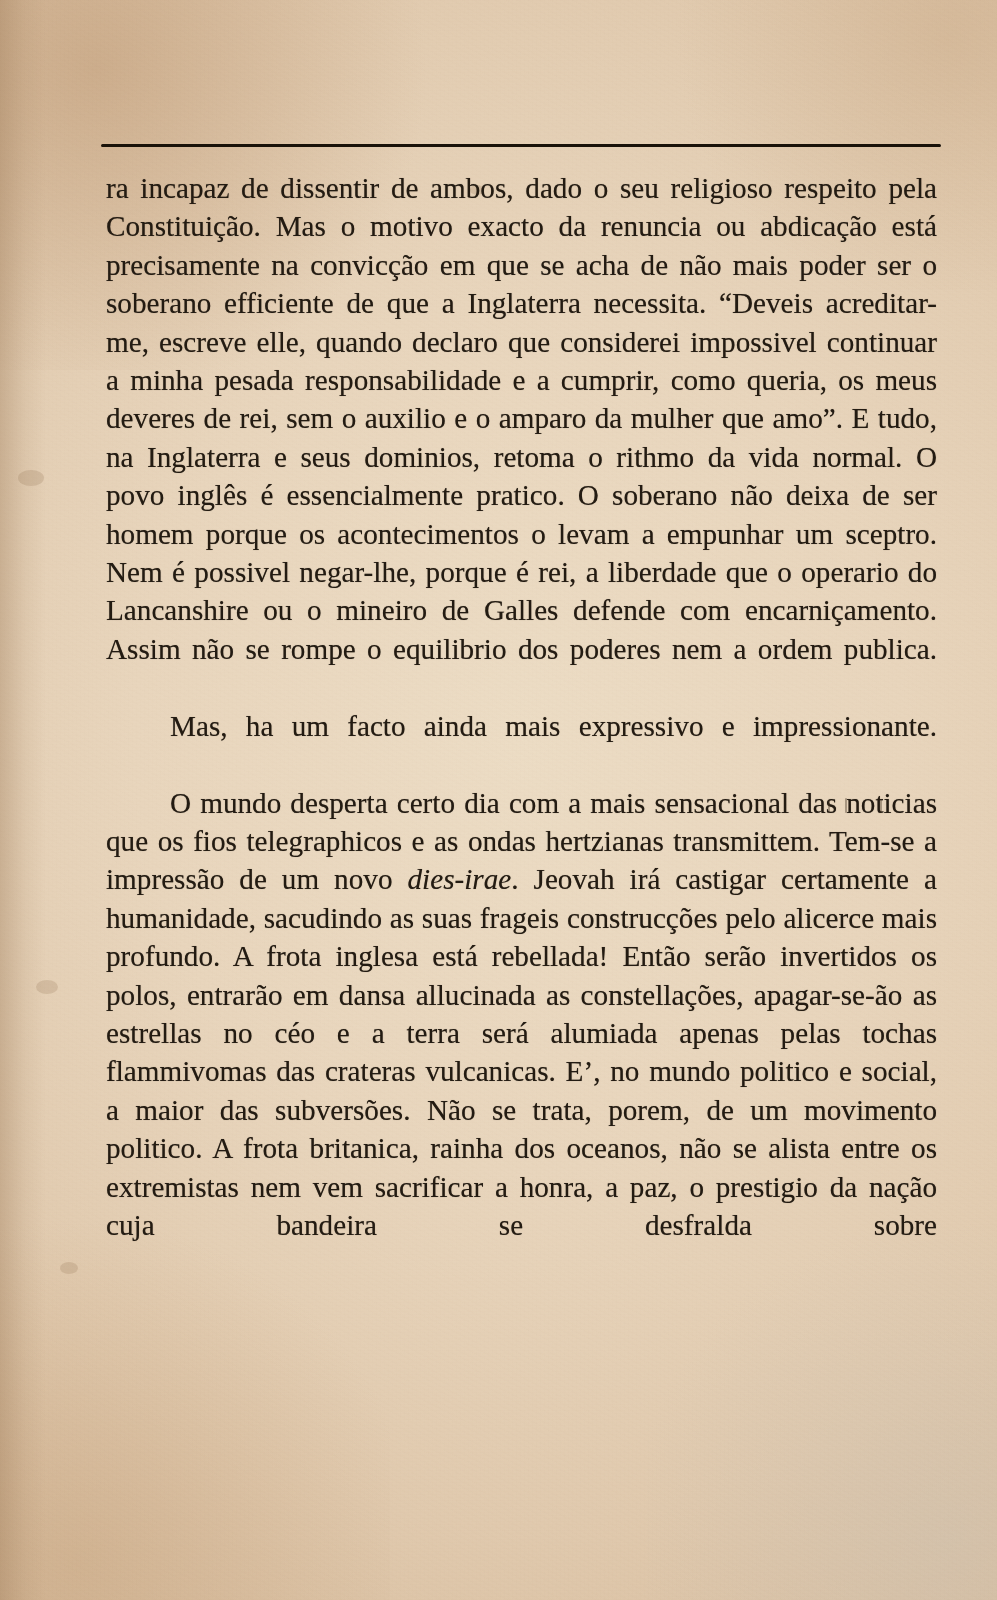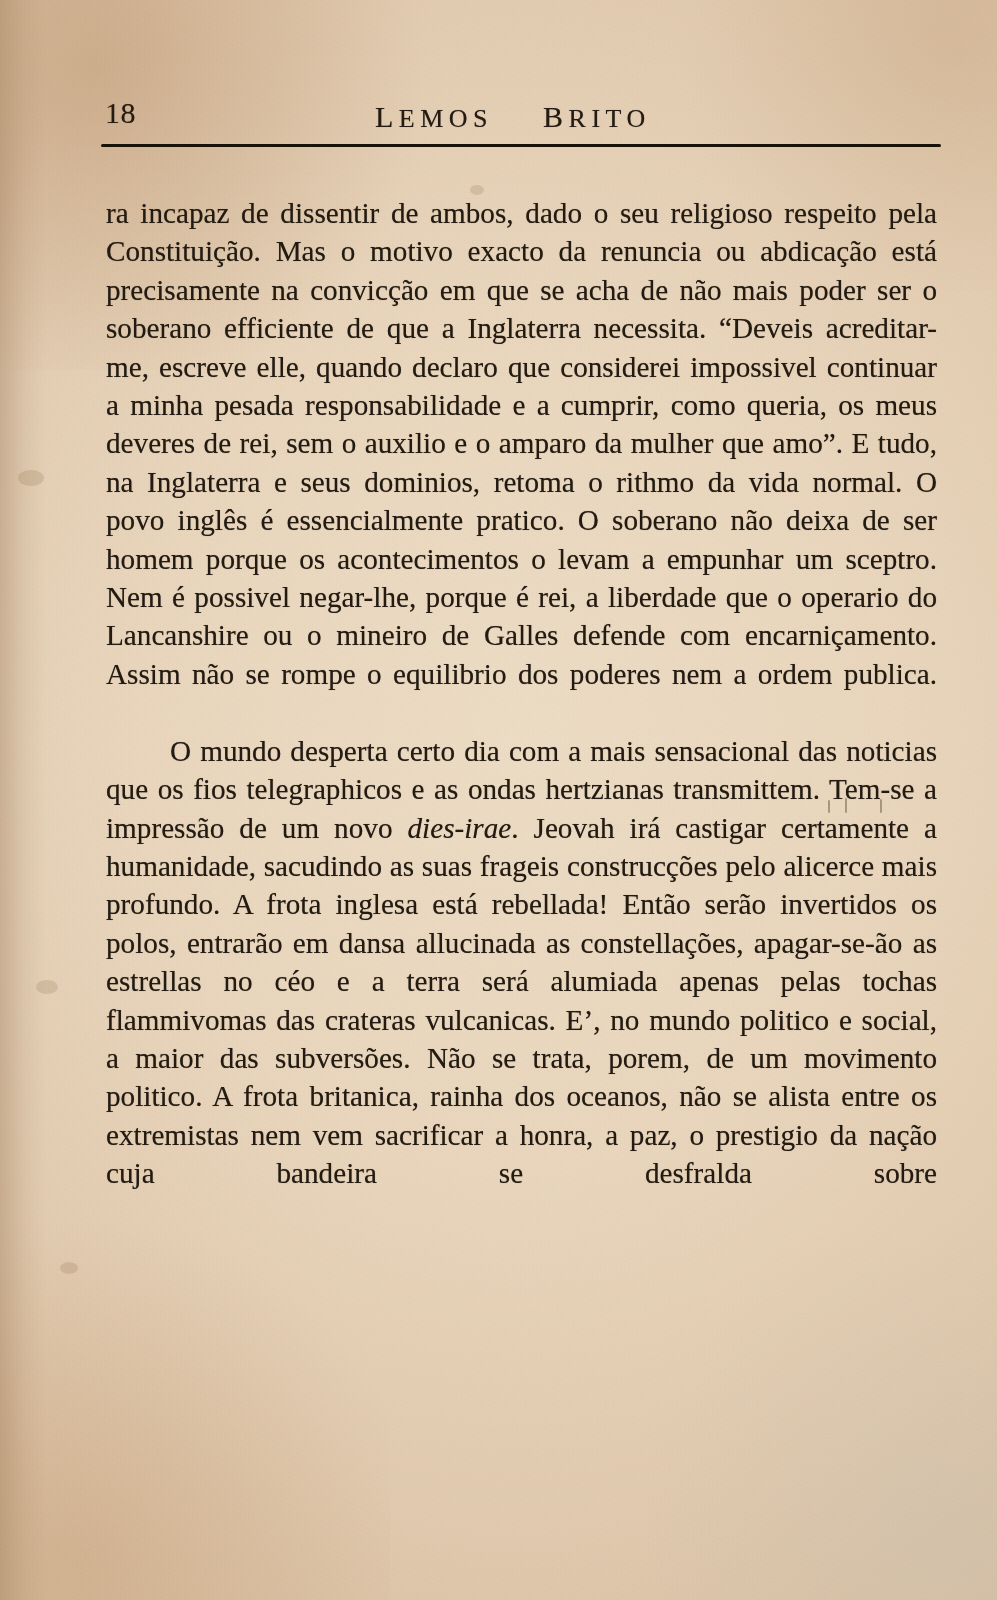--- a/index.html
+++ b/index.html
@@ -113,21 +113,21 @@
     width: 840px;
     height: 0;
     border-top: 3.2px solid #191209;
     border-radius: 2px;
   }
 
   
   #body-text {
     position: absolute;
     left: 106px;
-    top: 194px;
+    top: 169px;
     width: 831px;
     font-size: 29.2px;
     line-height: 38.4px;
     color: #231b12;
     text-align: justify;
     text-justify: inter-word;
     -webkit-hyphens: none;
     hyphens: none;
     word-spacing: 0.3px;
   }
@@ -176,33 +176,26 @@
   <div class="paper-tint-bl"></div>
   <div class="paper-tint-br"></div>
   <div class="paper-grain"></div>
   <div class="gutter-shade"></div>
 
   <div class="blotch" style="left:18px;  top:470px;  width:26px; height:16px;"></div>
   <div class="blotch" style="left:36px;  top:980px;  width:22px; height:14px;"></div>
   <div class="blotch" style="left:60px;  top:1262px; width:18px; height:12px;"></div>
   <div class="blotch" style="left:470px; top:185px;  width:14px; height:10px;"></div>
 
-  <header id="running-head">
-    <span class="folio ink">18</span>
-    <span class="head-title ink">
-      <span><span class="cap">L</span><span>EMOS</span></span>
-      <span style="display:inline-block;width:26px"></span>
-      <span><span class="cap">B</span><span>RITO</span></span>
-    </span>
-  </header>
 
   <div id="head-rule"></div>
 
   <main id="body-text" class="ink">
     <p>ra incapaz de dissentir de ambos, dado o seu religioso respeito pela Constituição. Mas o motivo exacto da renuncia ou abdicação está precisamente na convicção em que se acha de não mais poder ser o soberano efficiente de que a Inglaterra necessita. “Deveis acreditar-me, escreve elle, quando declaro que considerei impossivel continuar a minha pesada responsabilidade e a cumprir, como queria, os meus deveres de rei, sem o auxilio e o amparo da mulher que amo”. E tudo, na Inglaterra e seus dominios, retoma o rithmo da vida normal. O povo inglês é essencialmente pratico. O soberano não deixa de ser homem porque os acontecimentos o levam a empunhar um sceptro. Nem é possivel negar-lhe, porque é rei, a liberdade que o operario do Lancanshire ou o mineiro de Galles defende com encarniçamento. Assim não se rompe o equilibrio dos poderes nem a ordem publica.</p>
+    <p class="indent">Mas, ha um facto ainda mais expressivo e impressionante.</p>
     <p class="indent">
       <span>O mundo desperta certo dia com a mais sensacional das noticias que os fios telegraphicos e as ondas hertzianas transmittem. Tem-se a impressão de um novo </span><i>dies-irae</i><span>. Jeovah irá castigar certamente a humanidade, sacudindo as suas frageis construcções pelo alicerce mais profundo. A frota inglesa está rebellada! Então serão invertidos os polos, entrarão em dansa allucinada as constellações, apagar-se-ão as estrellas no céo e a terra será alumiada apenas pelas tochas flammivomas das crateras vulcanicas. E’, no mundo politico e social, a maior das subversões. Não se trata, porem, de um movimento politico. A frota britanica, rainha dos oceanos, não se alista entre os extremistas nem vem sacrificar a honra, a paz, o prestigio da nação cuja bandeira se desfralda sobre</span>
     </p>
   </main>
 
   <div class="smudge" style="left:828px; top:800px; width:2px; height:13px;"></div>
   <div class="smudge" style="left:845px; top:798px; width:2px; height:15px;"></div>
   <div class="smudge" style="left:880px; top:799px; width:2px; height:14px;"></div>
 
 </div>

